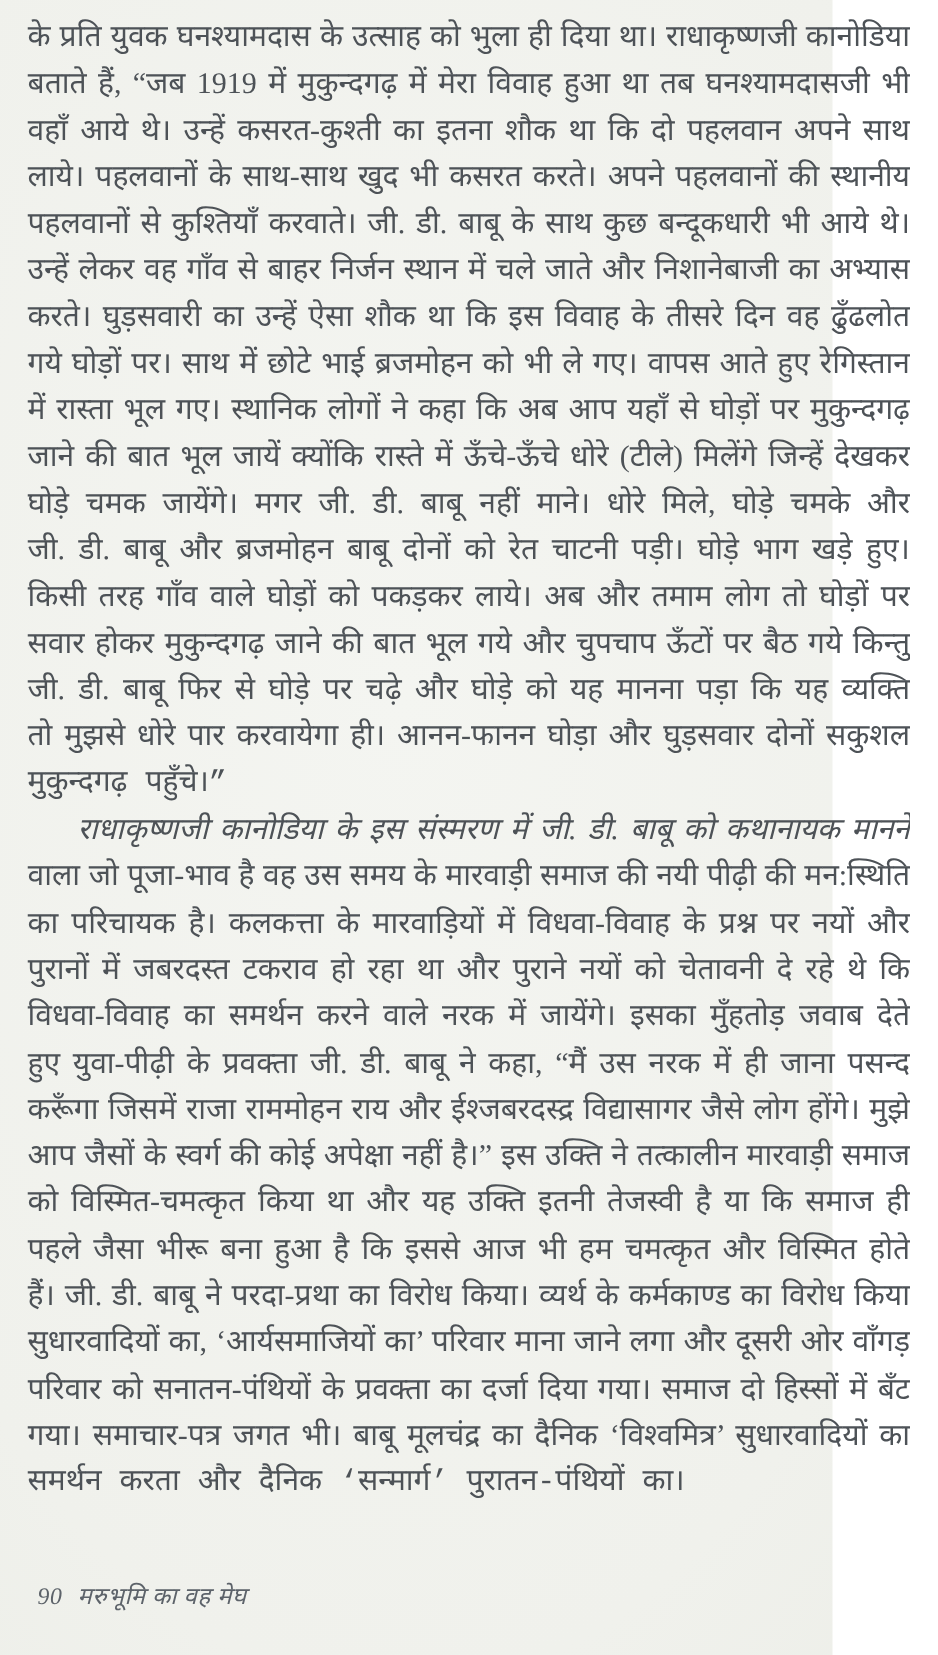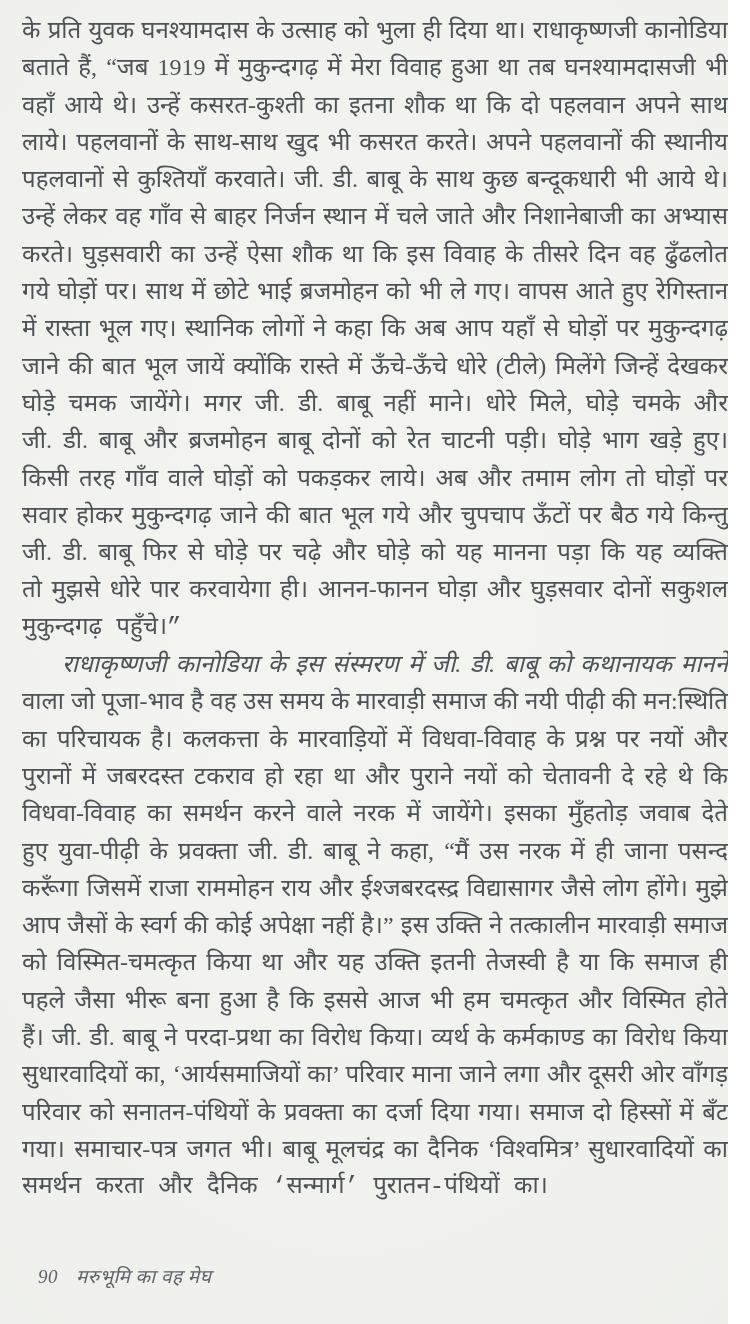--- a/index.html
+++ b/index.html
@@ -7,21 +7,21 @@
     padding: 0;
   }
   body {
     width: 750px;
     height: 1324px;
     overflow: hidden;
     font-family: "Liberation Serif", "DejaVu Serif", serif;
   }
   .page {
     position: relative;
-    width: 728px;
+    width: 666px;
     height: 1324px;
     background:
       radial-gradient(140% 120% at 48% 42%,
         #f4f5f1 0%, #f0f1ec 50%, #e9ebe4 88%, #e2e4dd 100%);
   }
   .text-block {
     position: absolute;
     top: 12px;
     left: 22px;
     width: 706px;
@@ -54,24 +54,23 @@
     left: 30px;
     top: 1263px;
     font-style: italic;
     font-size: 19px;
     color: #5d636a;
     letter-spacing: 0.5px;
   }
   .footer .pgnum {
     display: inline-block;
     min-width: 28px;
-    text-align: right;
   }
   .footer .booktitle {
-    margin-left: 18px;
+    margin-left: 4px;
   }
 </style>
 </head>
 <body>
 
 <div class="page">
 
   <div class="text-block">
 
   <div class="para">

